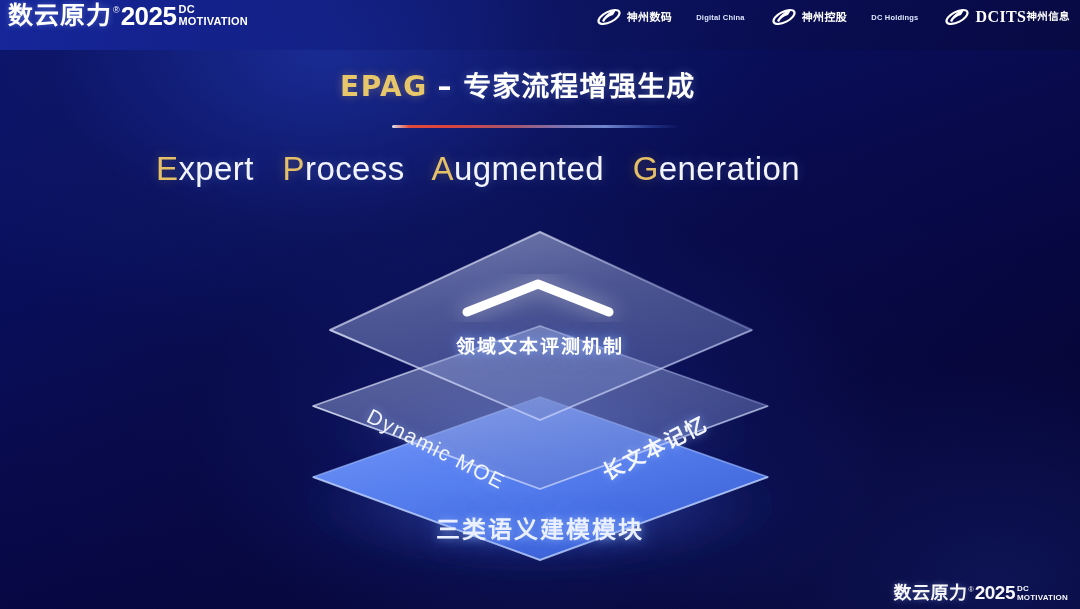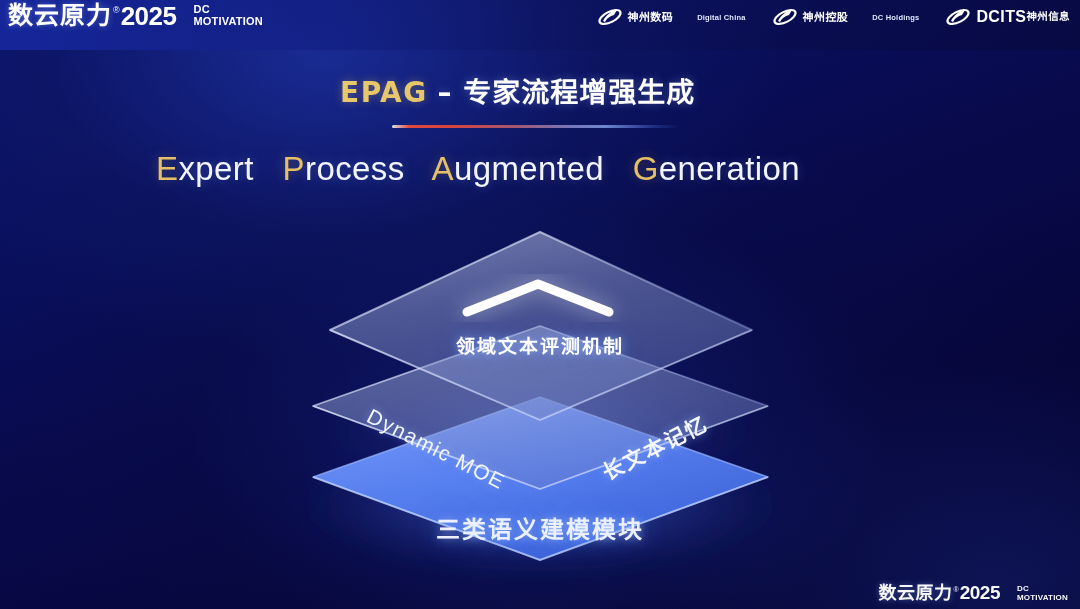--- a/index.html
+++ b/index.html
@@ -60,21 +60,21 @@
     font-size: 26px;
     font-weight: 700;
     color: #ffffff;
     line-height: 28px;
     letter-spacing: -0.5px;
     font-family: "Liberation Sans", sans-serif;
     text-align: right;
   }
   .brand-dc {
     display: inline-block;
-    margin-left: 17px;
+    margin-left: 2px;
     line-height: 1;
     padding-top: 2px;
   }
   .brand-dc .dc {
     display: block;
     font-size: 11px;
     font-weight: 700;
     color: #ffffff;
     letter-spacing: 0.3px;
     line-height: 11px;
@@ -135,26 +135,27 @@
     letter-spacing: 0.2px;
     margin-top: 2px;
     padding-left: 24px;
   }
   .partner-big {
     font-size: 16px;
     font-weight: 800;
     color: #ffffff;
     letter-spacing: 0.4px;
     line-height: 16px;
+    font-family: Liberation Serif, serif;
   }
 
   
   .epag-heading {
     position: absolute;
-    left: 340px; top: 70px;
+    left: 340px; top: 64px;
     font-size: 28px;
     font-weight: 700;
     white-space: nowrap;
     font-family: "DejaVu Sans", "Liberation Sans", sans-serif;
   }
   .epag-heading .gold {
     color: #e8c66a;
     letter-spacing: 1.5px;
     text-shadow: 0 0 10px rgba(232,198,106,0.35);
   }

